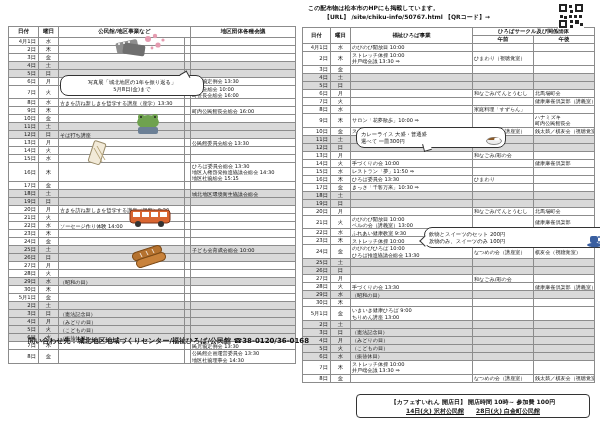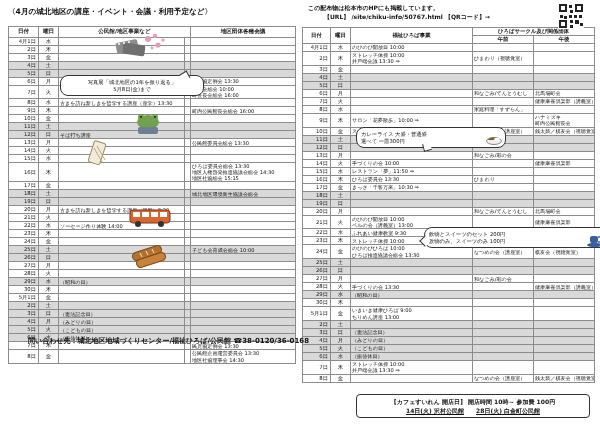--- a/index.html
+++ b/index.html
@@ -32,21 +32,20 @@
   .footer{position:absolute;left:28px;top:336px;font-size:7px;font-weight:bold;white-space:nowrap;}
   .cafe{position:absolute;left:356px;top:394px;width:232px;border:1px solid #333;border-radius:4px;
         text-align:center;font-size:6px;font-weight:bold;line-height:9px;padding:2px 0;background:#fff;}
   .cafe u{margin:0 5px;}
 </style>
 </head>
 <body>
 
 <div id="page">
 
-  <div class="title">〈4月の城北地区の講座・イベント・会議・利用予定など〉</div>
 
   <div class="note">
     <div>この配布物は松本市のHPにも掲載しています。</div>
     <div class="l2">【URL】 /site/chiku-info/50767.html 【QRコード】→</div>
   </div>
 
   <svg class="clip" style="left:558px;top:3px;" width="26" height="26" viewBox="0 0 26 26">
     <rect x="0" y="0" width="26" height="26" fill="#fff"></rect>
     <rect x="1" y="1" width="8" height="8" fill="#222"></rect>
       <rect x="3" y="3" width="4" height="4" fill="#fff"></rect>

